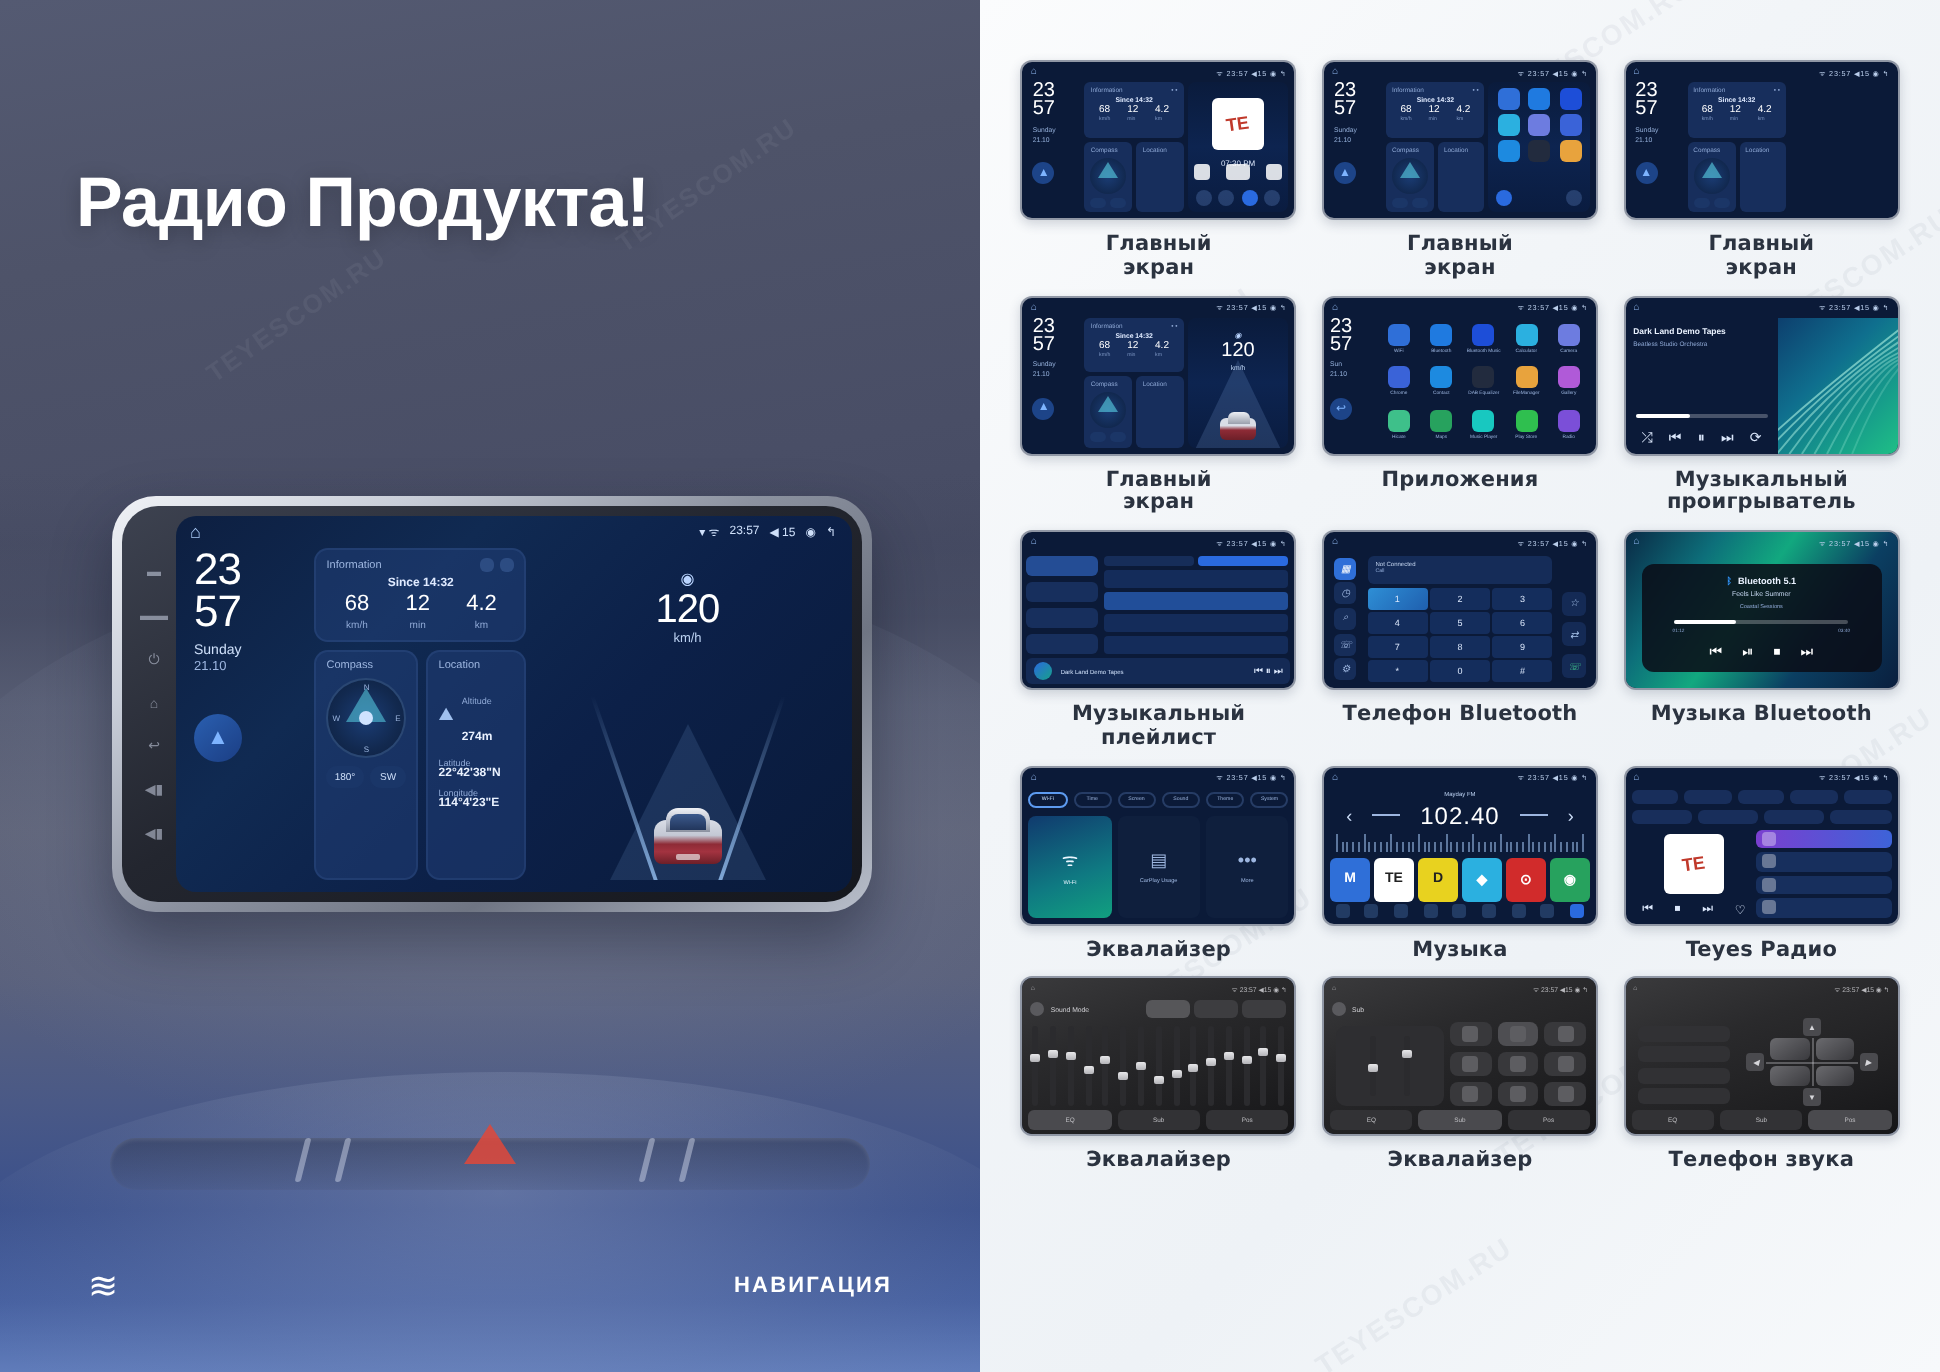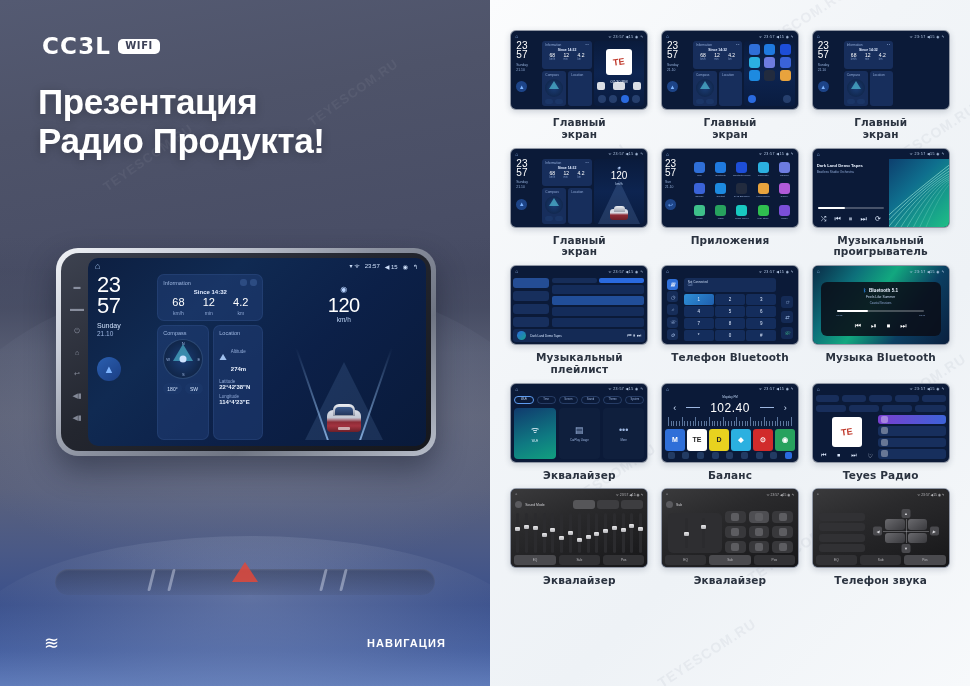--- a/index.html
+++ b/index.html
@@ -419,27 +419,22 @@
 <div id="page">
 
   <section class="hero">
     <div class="hero-wm wm1">TEYESCOM.RU</div>
     <div class="hero-wm wm2">TEYESCOM.RU</div>
     <div class="hero-wm wm3">TEYESCOM.RU</div>
     <div class="hero-wm wm4">TEYESCOM.RU</div>
     <div class="hero-wm wm5">TEYESCOM.RU</div>
     <div class="hero-wm wm6">TEYESCOM.RU</div>
 
-    <div class="logo-row">
-      <span class="logo-text">CC3L</span>
-      <span class="logo-badge">WIFI</span>
-    </div>
 
     <div class="headline">
-      <div class="h-line">Презентация</div>
       <div class="h-line">Радио Продукта!</div>
     </div>
 
     <div class="dash">
       <div class="dash-curve"></div>
       <div class="dash-lowercurve"></div>
 
       <div class="vent-bar"></div>
       <div class="hazard"></div>
       <div class="vent-slash" style="left:150px;top:333px"></div>
@@ -1234,21 +1229,21 @@
               <i class="rd-bi "></i>
               <i class="rd-bi "></i>
               <i class="rd-bi "></i>
               <i class="rd-bi "></i>
               <i class="rd-bi "></i>
               <i class="rd-bi "></i>
               <i class="rd-bi act"></i>
             </div>
           </div>
     <div class="caption">
-      <span>Баланс</span>
+      <span>Музыка</span>
     </div>
         </div>
         <div class="cell">
           <div class="thumb">
             <div class="t-bar">
   <span class="t-home">⌂</span>
   <span class="t-stat">ᯤ 23:57 ◀15 ◉ ↰</span>
             </div>
             <div class="ty-top">
               <i class="ty-t"></i>

